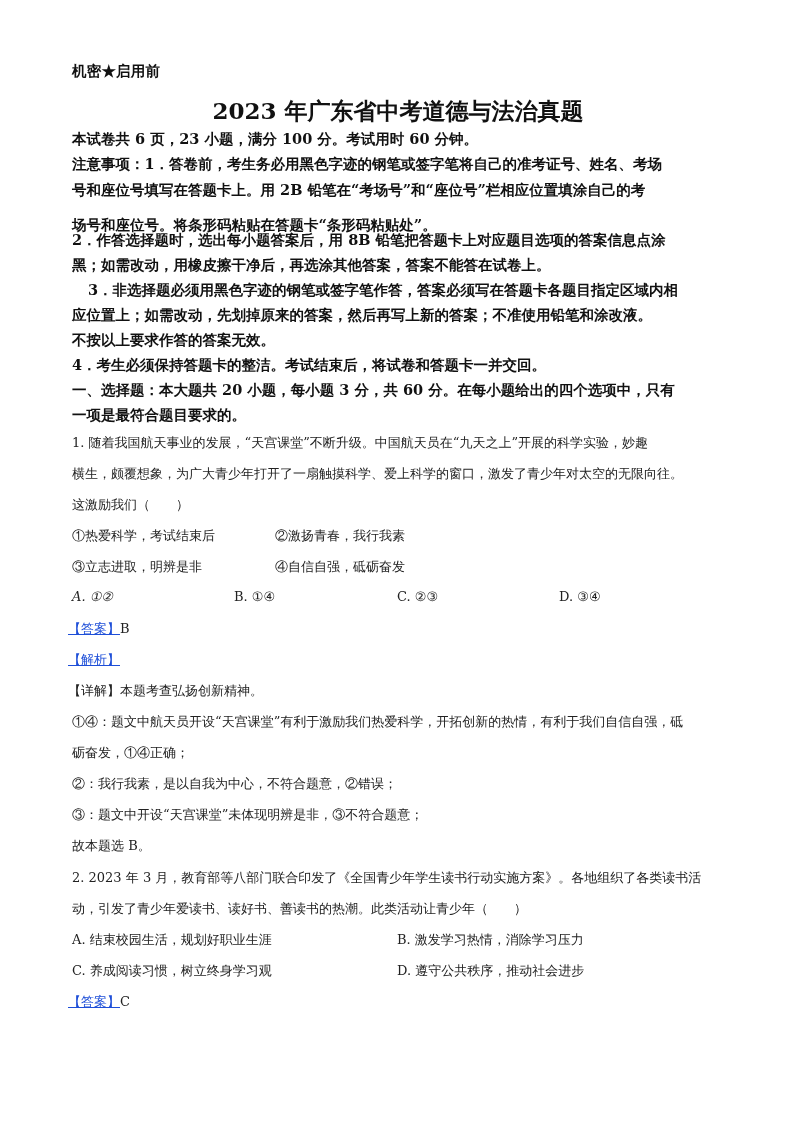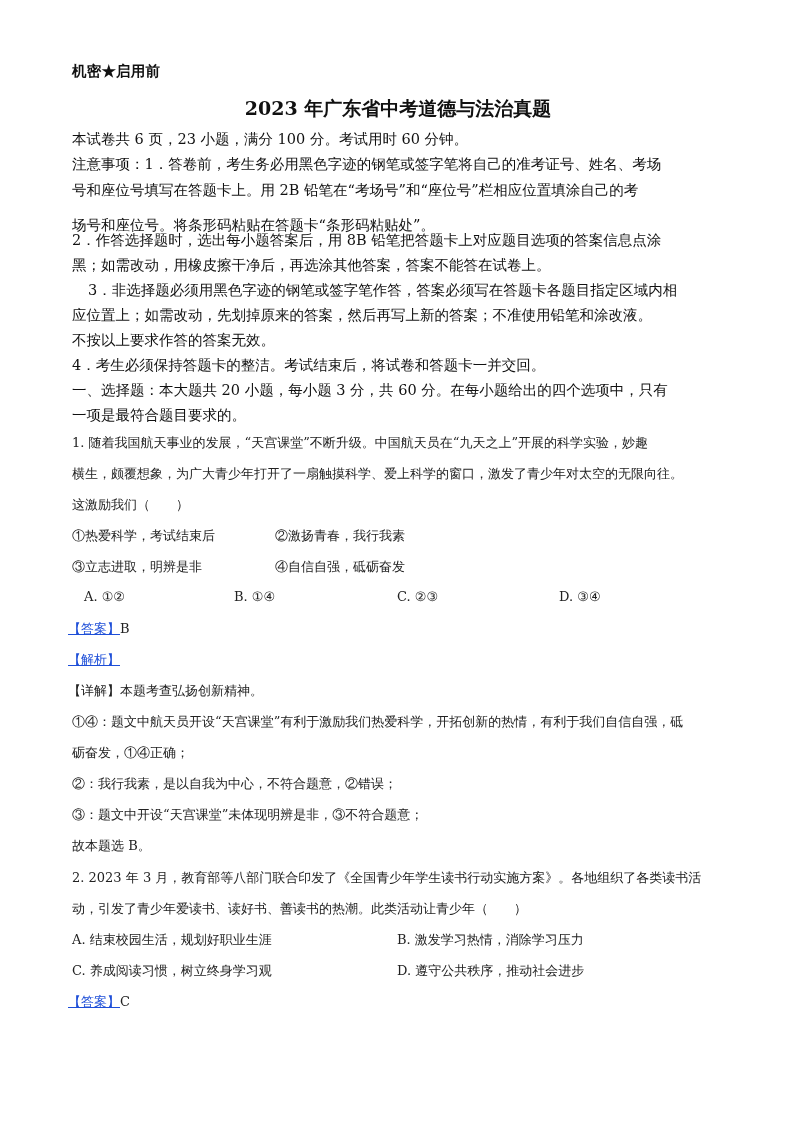--- a/index.html
+++ b/index.html
@@ -1,22 +1,22 @@
 <!DOCTYPE html>
 <html><head>
 <meta charset="utf-8">
 <style>
   html, body { margin: 0; padding: 0; background: #ffffff; }
   body { width: 793px; height: 1122px; position: relative; overflow: hidden;
          font-family: "DejaVu Serif", "Liberation Serif", serif; color: #111; }
   .page { position: absolute; left: 72px; top: 0; width: 652px; }
   .abs { position: absolute; white-space: nowrap; }
   .hdr { font-weight: bold; font-size: 14.5px; letter-spacing: 0.2px; }
-  .title { font-weight: bold; font-size: 19px; }
-  .bold { font-weight: normal; font-size: 14.5px; }
+  .title { font-weight: bold; font-size: 23px; }
+  .bold { font-weight: bold; font-size: 14.5px; }
   .body { font-size: 13px; color: #222; }
   .tag { color: #1d4ed8; text-decoration: underline; }
 </style>
 </head>
 <body>
 
 <div class="page">
   <div class="abs hdr" style="top:62px;left:0;">机密★启用前</div>
   <div class="abs title" style="top:96px;left:0;width:652px;text-align:center;">2023 年广东省中考道德与法治真题</div>
 
@@ -35,21 +35,21 @@
 
   <div class="abs body" style="top:434px;left:0;">1. 随着我国航天事业的发展，“天宫课堂”不断升级。中国航天员在“九天之上”开展的科学实验，妙趣</div>
   <div class="abs body" style="top:465px;left:0;">横生，颇覆想象，为广大青少年打开了一扇触摸科学、爱上科学的窗口，激发了青少年对太空的无限向往。</div>
   <div class="abs body" style="top:496px;left:0;">这激励我们（　　）</div>
 
   <div class="abs body" style="top:527px;left:0;">①热爱科学，考试结束后</div>
   <div class="abs body" style="top:527px;left:203px;">②激扬青春，我行我素</div>
   <div class="abs body" style="top:558px;left:0;">③立志进取，明辨是非</div>
   <div class="abs body" style="top:558px;left:203px;">④自信自强，砥砺奋发</div>
 
-  <div class="abs body" style="top:589px;left:12px;">A. ①②</div>
+  <div class="abs body" style="top:589px;left:0;font-style:italic;">A. ①②</div>
   <div class="abs body" style="top:589px;left:162px;">B. ①④</div>
   <div class="abs body" style="top:589px;left:325px;">C. ②③</div>
   <div class="abs body" style="top:589px;left:487px;">D. ③④</div>
 
   <div class="abs body" style="top:620px;left:-4px;">
     <span class="tag">【答案】</span><span>B</span>
   </div>
   <div class="abs body tag" style="top:651px;left:-4px;">【解析】</div>
   <div class="abs body" style="top:682px;left:-4px;">
     <span>【详解】</span><span>本题考查弘扬创新精神。</span>

